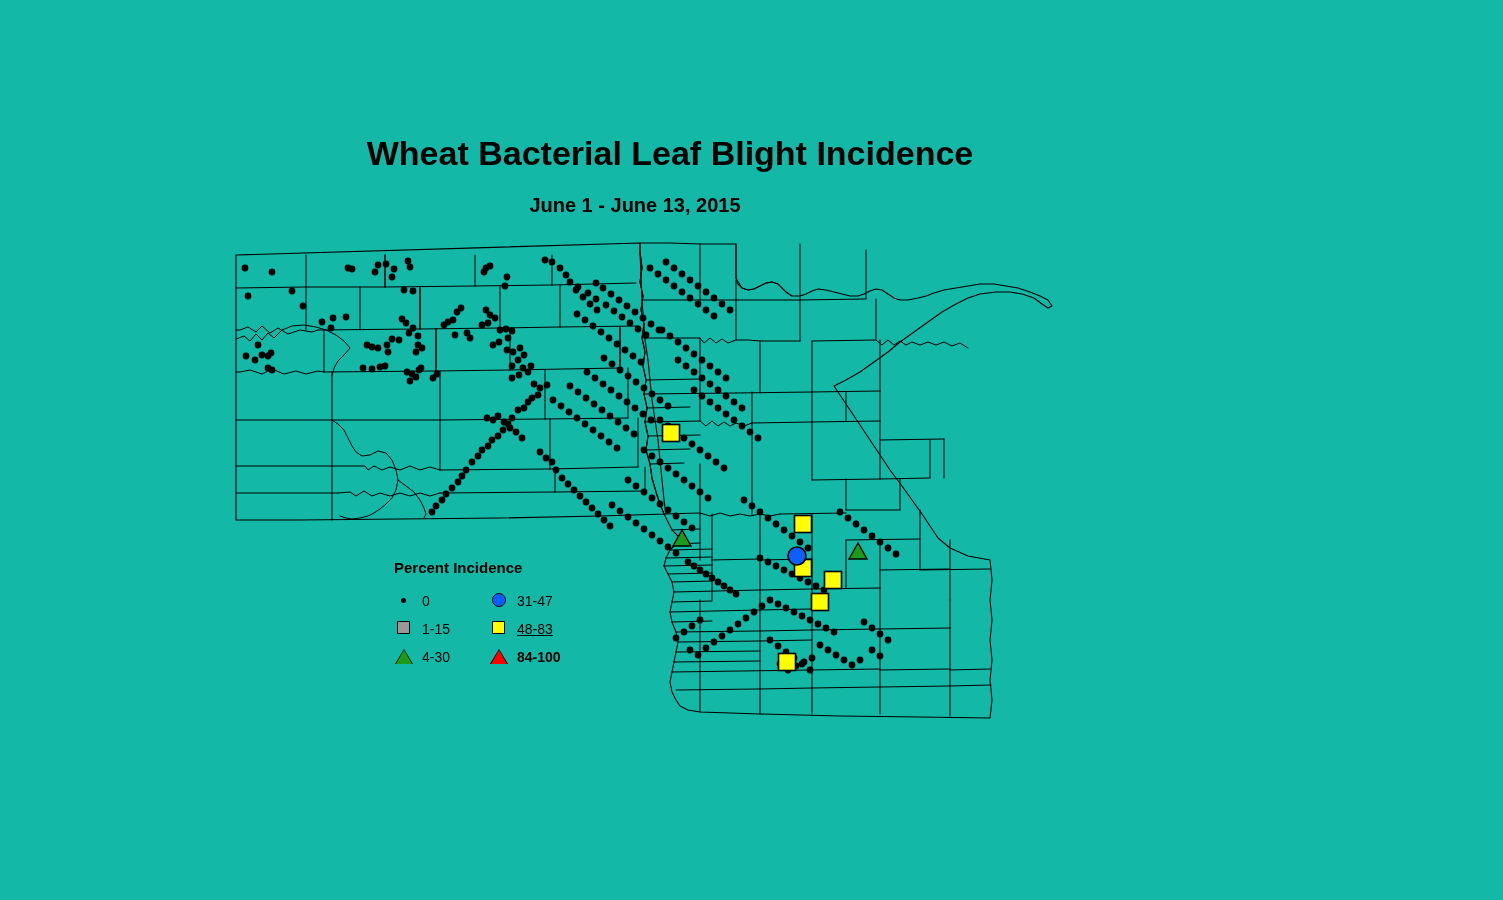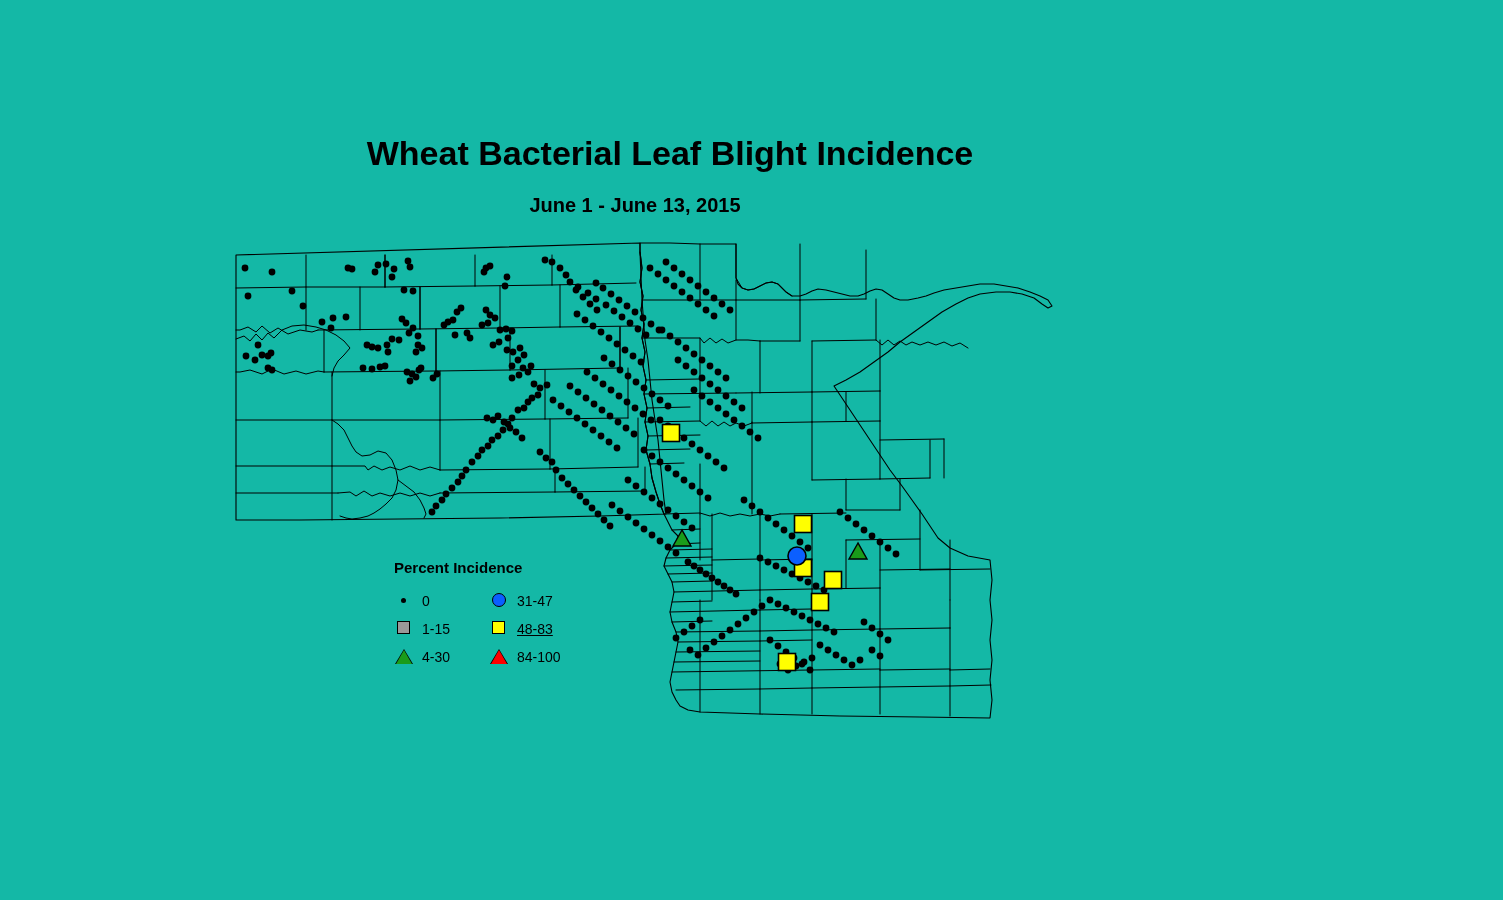--- a/index.html
+++ b/index.html
@@ -780,21 +780,21 @@
       <span class="legend-label">31-47</span>
     </div>
 
     <div class="legend-item" style="left:95px; top:60px;text-decoration:underline;">
       <span class="legend-sym">
         <span class="sym-square yellow"></span>
       </span>
       <span class="legend-label">48-83</span>
     </div>
 
-    <div class="legend-item" style="left:95px; top:88px;">
+    <div class="legend-item" style="left:95px; top:88px;font-weight:bold;">
       <span class="legend-sym">
         <span class="sym-tri-outline"></span>
         <span class="sym-tri red"></span>
       </span>
       <span class="legend-label">84-100</span>
     </div>
   </div>
 
 </div>
 

